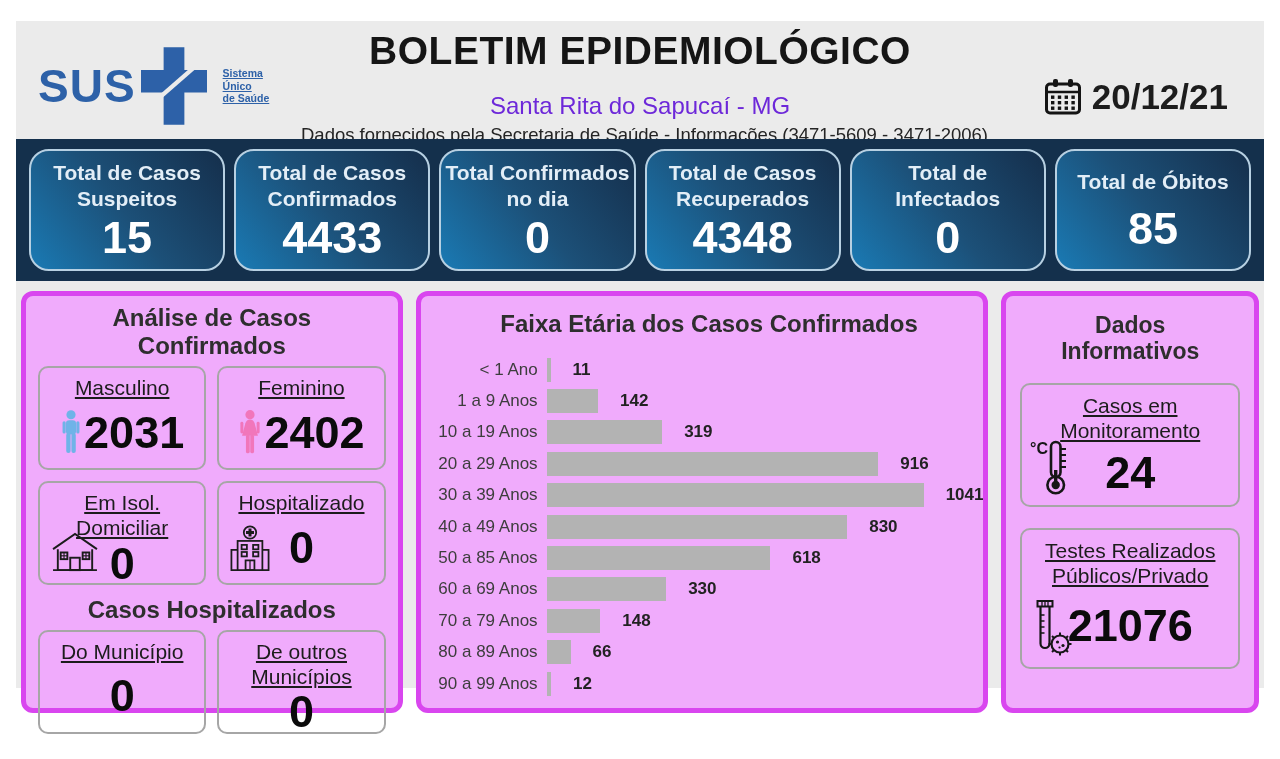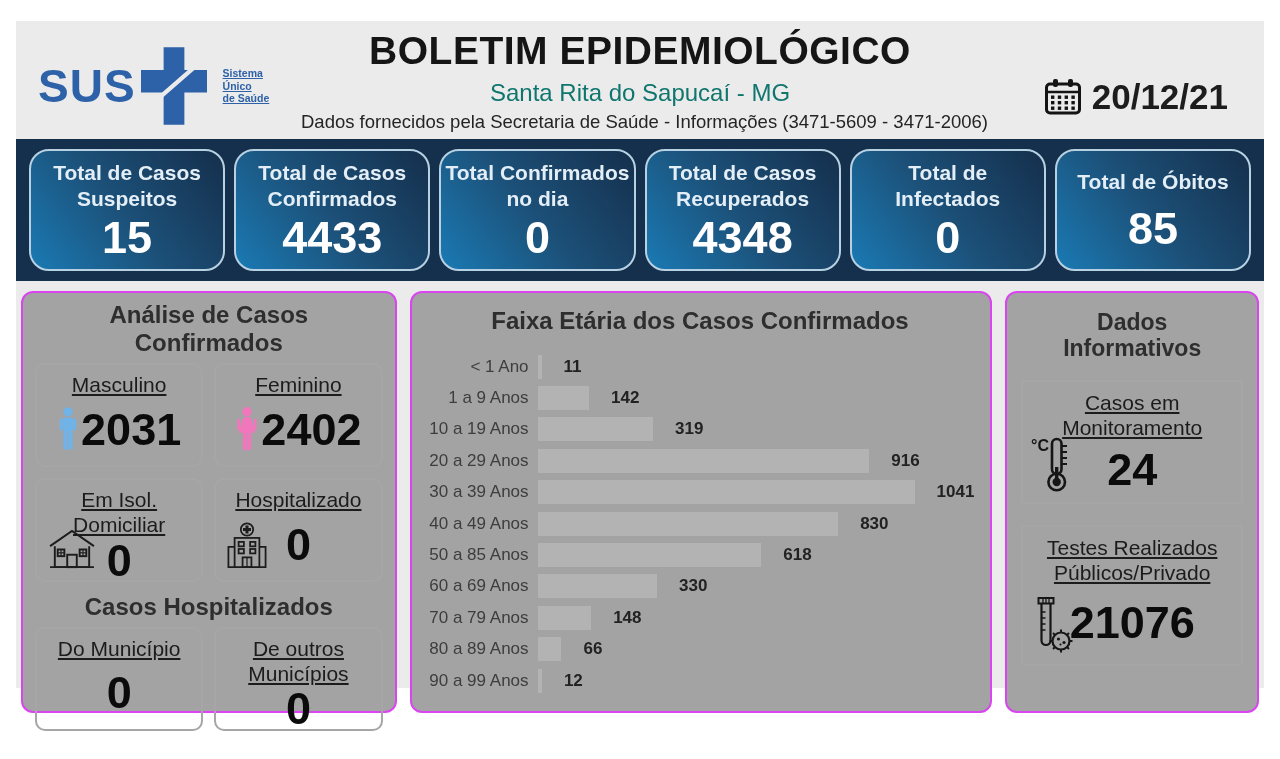--- a/index.html
+++ b/index.html
@@ -11,40 +11,40 @@
   .board { position:absolute; left:16px; top:21px; width:1248px; height:667px; background:#ebebeb; }
 
   
   .hdr { position:relative; height:118px; }
   .logo { position:absolute; left:22px; top:24px; display:flex; align-items:center; }
   .sus-text { font-size:46px; font-weight:bold; color:#2d61a8; letter-spacing:1px; line-height:1; }
   .sus-cross { width:66px; height:82px; margin-left:5px; }
   .sus-small { font-size:10.5px; font-weight:bold; color:#2d61a8; line-height:1.2; margin-left:16px;text-decoration:underline; }
   .titles { position:absolute; left:0; right:0; top:8px; text-align:center; }
   .title { font-size:39px; font-weight:bold; color:#151515; letter-spacing:.5px; }
-  .subtitle { font-size:24px; color:#0f766e; margin-top:6px; }
+  .subtitle { font-size:24px; color:#6d28d9; margin-top:19px; }
   .info { font-size:18.5px; color:#242424; margin-top:4px;padding-left:9px; }
   .date { position:absolute; right:36px; top:56px; display:flex; align-items:center; gap:9px;
           font-size:35px; font-weight:bold; color:#1d1d1d; }
 
   
   .statsbar { position:absolute; left:0; top:118px; width:100%; height:142px; background:#14304c;
               display:flex; gap:9px; padding:10px 13px; }
   .stat { flex:1; border:2px solid #b7d0e2; border-radius:20px; color:#fff;
           background:linear-gradient(52deg,#1a7ab4 0%,#1c5078 48%,#152f4c 100%);
           display:flex; flex-direction:column; align-items:center; justify-content:space-evenly;
           padding:6px 4px; }
   .stat-label { font-size:21px; font-weight:bold; color:#e3eef7; text-align:center; line-height:1.25; }
   .stat-value { font-size:45px; font-weight:bold; line-height:1; }
 
   
   .content { position:absolute; left:5px; top:270px; width:1238px; height:422px; display:flex; gap:13px; }
-  .panel { border:2px solid #d946ef; border-radius:12px; background:#a3a3a3; }
+  .panel { border:5px solid #d946ef; border-radius:12px; background:#f0abfc; }
   .panel-left { width:395px; padding:8px 12px; }
-  .panel-mid { flex:1; padding:10px 16px 8px 14px; }
+  .panel-mid { flex:1; padding:10px 0 8px 14px; }
   .panel-right { width:266px; padding:8px 14px; }
   .sec-heading { font-size:24px; font-weight:bold; color:#2e2e2e; text-align:center; line-height:1.15; }
   .cards2 { display:grid; grid-template-columns:1fr 1fr; gap:11px; margin-top:7px; }
   .gcard { border:2px solid #a6a6a6; border-radius:10px; height:104px; position:relative;
            display:flex; flex-direction:column; align-items:center; padding:7px 4px 4px; }
   .gcard-label { font-size:21px; color:#1c1c1c; text-align:center; line-height:1.2;text-decoration:underline; }
   .gcard-vrow { flex:1; display:flex; align-items:center; justify-content:center; gap:2px; }
   .gcard-value { font-size:45px; font-weight:bold; color:#0b0b0b; line-height:1; }
   .corner-icon { position:absolute; left:8px; bottom:10px; }
   .sub-heading { margin-top:11px; }
@@ -52,21 +52,21 @@
   
   .chart-title { font-size:24px; font-weight:bold; color:#2e2e2e; text-align:center; margin-top:4px; }
   .chart { margin-top:16px; }
   .crow { display:flex; align-items:center; height:31.4px; }
   .clabel { width:112px; flex:none; text-align:right; padding-right:9px; font-size:17px; color:#3d3d3d; }
   .cbar { height:24px; background:#b3b3b3; flex:none; }
   .cval { margin-left:22px; font-size:17px; font-weight:bold; color:#222; }
 
   
   .r-heading { width:175px; margin:8px auto 0; font-size:23px; }
-  .rcard { border:2px solid #a6a6a6; border-radius:4px; position:relative;
+  .rcard { border:2px solid #a6a6a6; border-radius:10px; position:relative;
            display:flex; flex-direction:column; align-items:center; padding:8px 6px 4px; }
   .rcard1 { height:124px; margin-top:18px; }
   .rcard2 { height:141px; margin-top:21px; }
   .rcard .gcard-label { max-width:205px; }
   .rcard .lbl-narrow { max-width:165px; }
   svg { display:block; }
 </style>
 </head>
 <body>
 

